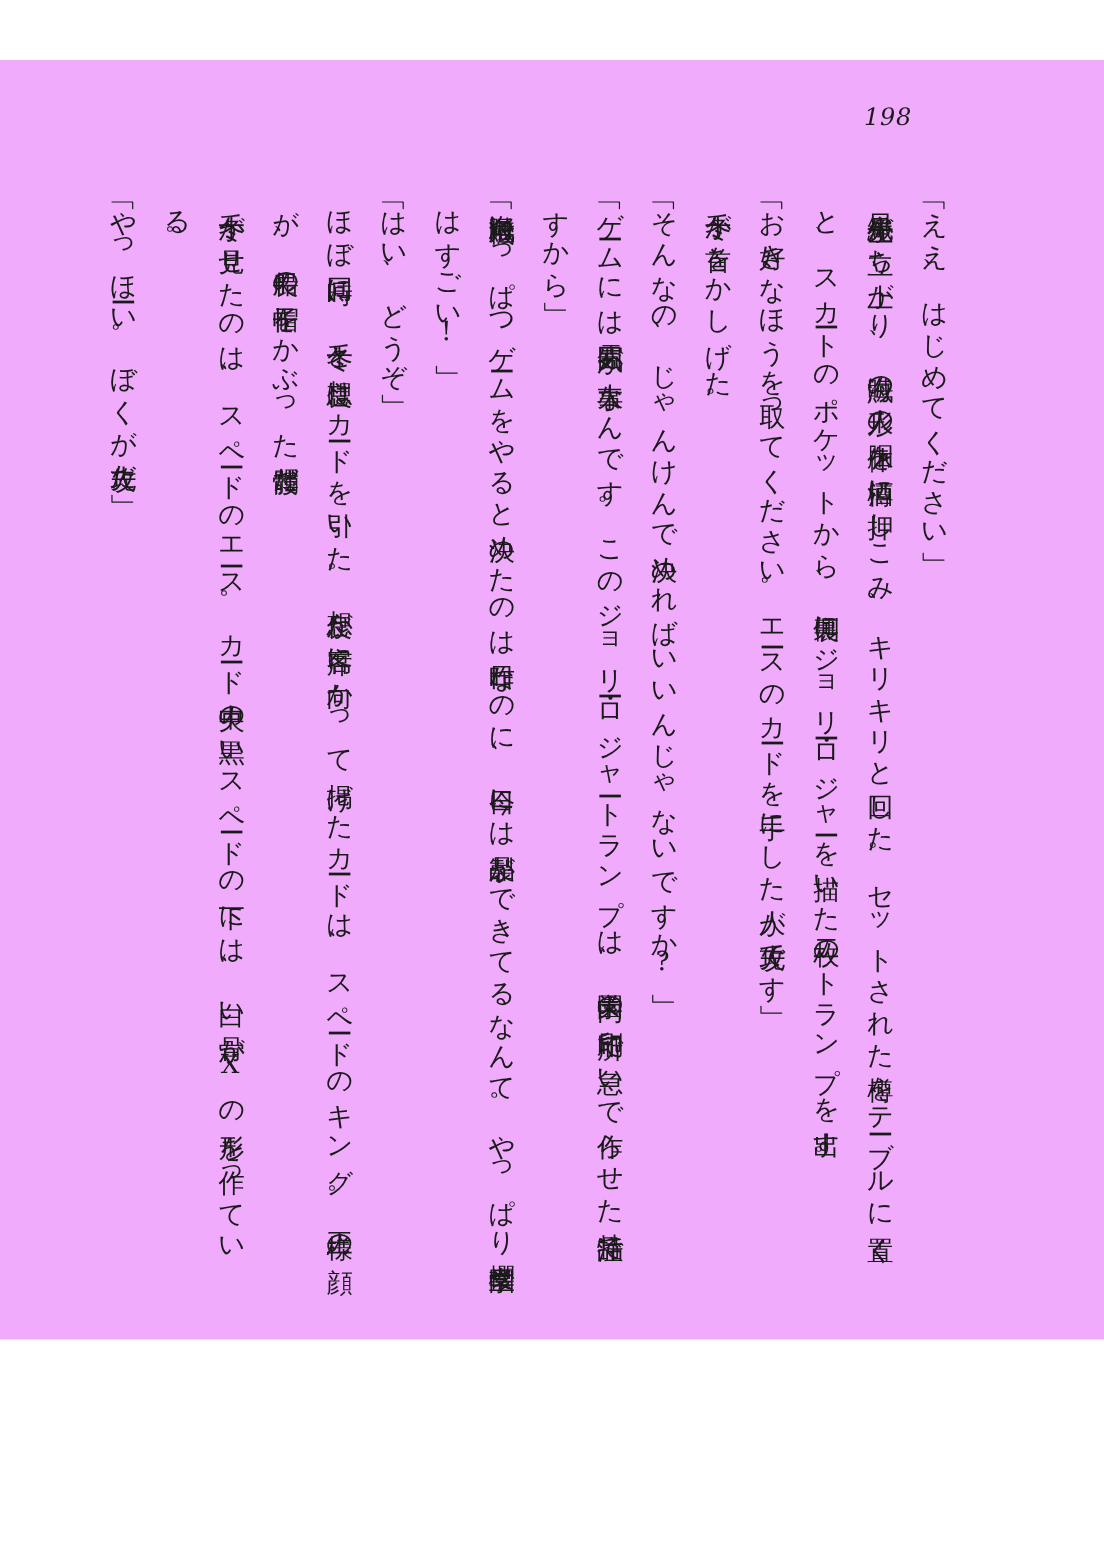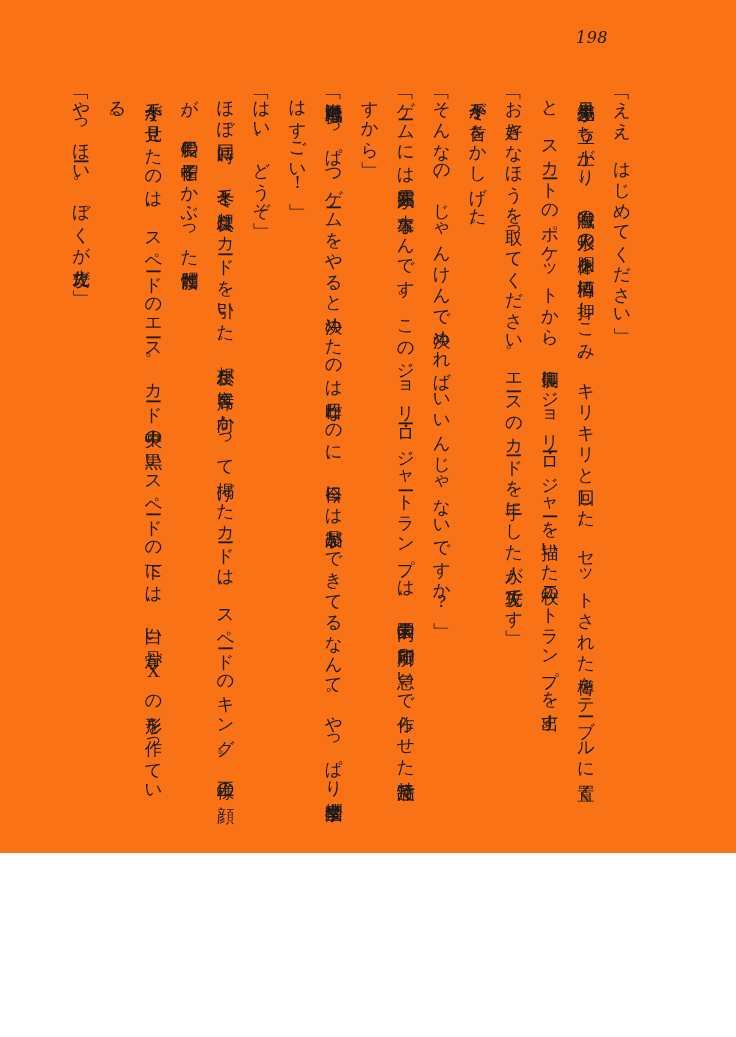--- a/index.html
+++ b/index.html
@@ -11,22 +11,23 @@
     width: 736px;
     height: 1037px;
     font-family: "DejaVu Serif", "Liberation Serif", serif;
     color: #1a1a1a;
     overflow: hidden;
   }
   .page {
     position: relative;
     width: 736px;
     height: 853px;
-    background: #f97316;
+    background: #f0abfc;
     box-sizing: border-box;
+    margin-top: 40px;
   }
   .page-number {
     position: absolute;
     top: 28px;
     right: 128px;
     font-family: "DejaVu Serif", "Liberation Serif", serif;
     font-size: 16px;
     font-style: italic;
     letter-spacing: 0.5px;
     color: #1a1a1a;

